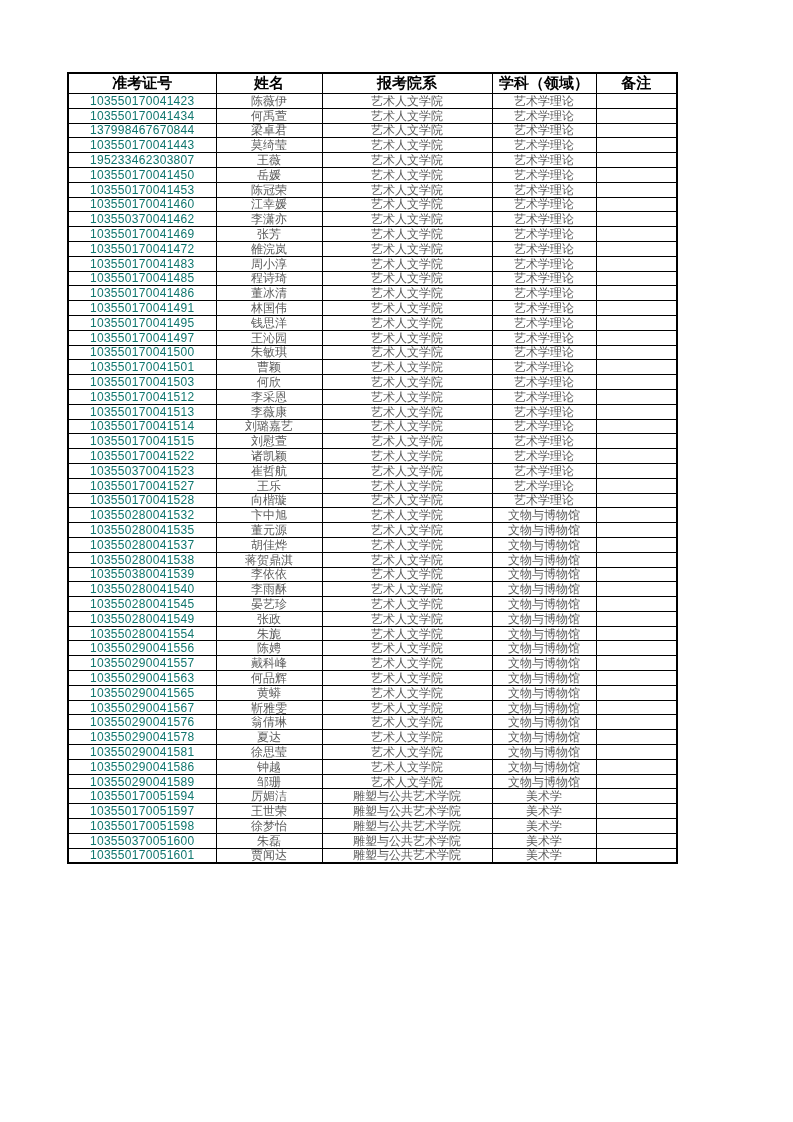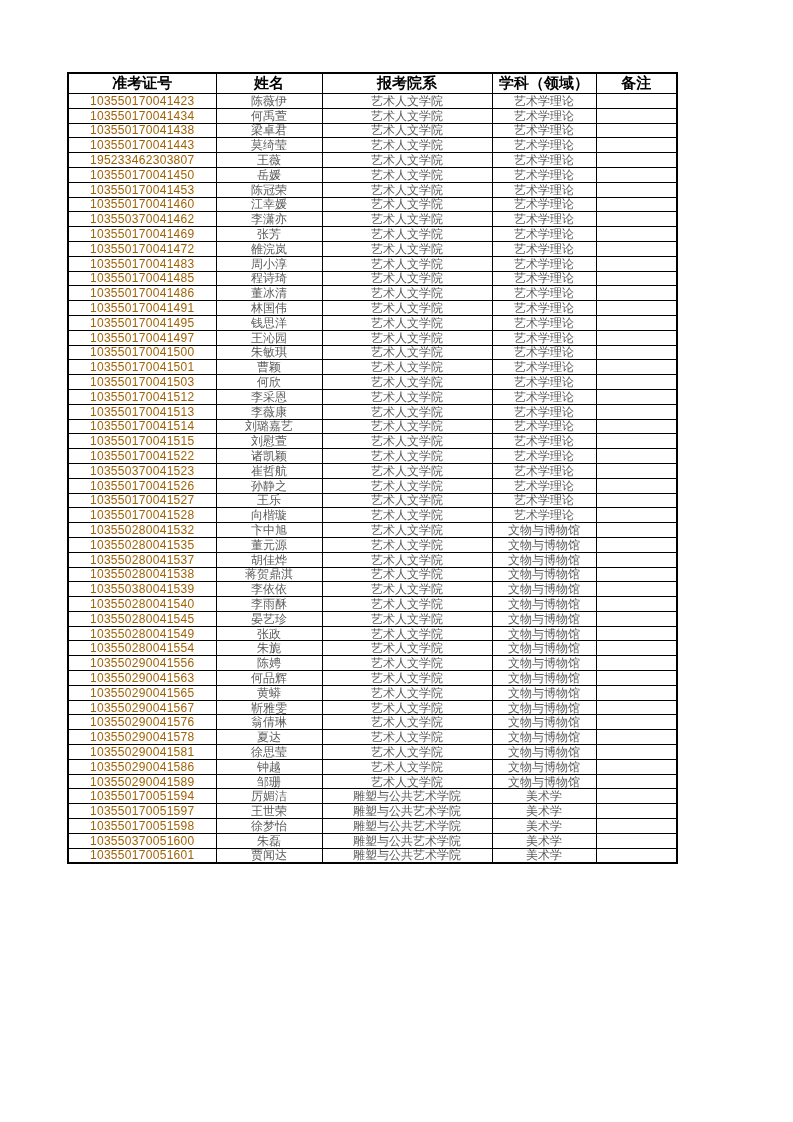--- a/index.html
+++ b/index.html
@@ -37,21 +37,21 @@
     font-size: 15px;
     font-weight: bold;
     color: #000000;
   }
   table.roster td {
     height: 14.8px;
     font-size: 12px;
     line-height: 1;
   }
   td.num {
-    color: #a16207;
+    color: #0f766e;
     font-size: 12.5px;
     letter-spacing: 0.3px;
   }
   td.cn {
     color: #5c5c5c;
   }
   col.c1 { width: 148px; }
   col.c2 { width: 106px; }
   col.c3 { width: 170px; }
   col.c4 { width: 104px; }
@@ -87,21 +87,21 @@
           <td class="cn"></td>
         </tr>
         <tr>
           <td class="num">103550170041434</td>
           <td class="cn">何禹萱</td>
           <td class="cn">艺术人文学院</td>
           <td class="cn">艺术学理论</td>
           <td class="cn"></td>
         </tr>
         <tr>
-          <td class="num">103550170041438</td>
+          <td class="num">137998467670844</td>
           <td class="cn">梁卓君</td>
           <td class="cn">艺术人文学院</td>
           <td class="cn">艺术学理论</td>
           <td class="cn"></td>
         </tr>
         <tr>
           <td class="num">103550170041443</td>
           <td class="cn">莫绮莹</td>
           <td class="cn">艺术人文学院</td>
           <td class="cn">艺术学理论</td>
@@ -255,27 +255,20 @@
           <td class="cn"></td>
         </tr>
         <tr>
           <td class="num">103550370041523</td>
           <td class="cn">崔哲航</td>
           <td class="cn">艺术人文学院</td>
           <td class="cn">艺术学理论</td>
           <td class="cn"></td>
         </tr>
         <tr>
-          <td class="num">103550170041526</td>
-          <td class="cn">孙静之</td>
-          <td class="cn">艺术人文学院</td>
-          <td class="cn">艺术学理论</td>
-          <td class="cn"></td>
-        </tr>
-        <tr>
           <td class="num">103550170041527</td>
           <td class="cn">王乐</td>
           <td class="cn">艺术人文学院</td>
           <td class="cn">艺术学理论</td>
           <td class="cn"></td>
         </tr>
         <tr>
           <td class="num">103550170041528</td>
           <td class="cn">向楷璇</td>
           <td class="cn">艺术人文学院</td>
@@ -341,20 +334,27 @@
         <tr>
           <td class="num">103550280041554</td>
           <td class="cn">朱旎</td>
           <td class="cn">艺术人文学院</td>
           <td class="cn">文物与博物馆</td>
           <td class="cn"></td>
         </tr>
         <tr>
           <td class="num">103550290041556</td>
           <td class="cn">陈娉</td>
+          <td class="cn">艺术人文学院</td>
+          <td class="cn">文物与博物馆</td>
+          <td class="cn"></td>
+        </tr>
+        <tr>
+          <td class="num">103550290041557</td>
+          <td class="cn">戴科峰</td>
           <td class="cn">艺术人文学院</td>
           <td class="cn">文物与博物馆</td>
           <td class="cn"></td>
         </tr>
         <tr>
           <td class="num">103550290041563</td>
           <td class="cn">何品辉</td>
           <td class="cn">艺术人文学院</td>
           <td class="cn">文物与博物馆</td>
           <td class="cn"></td>

